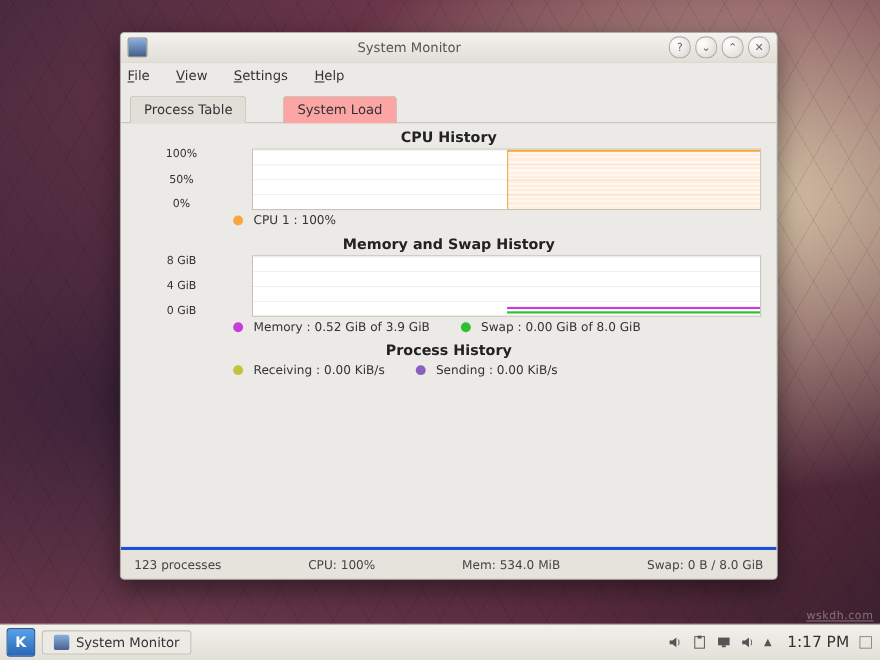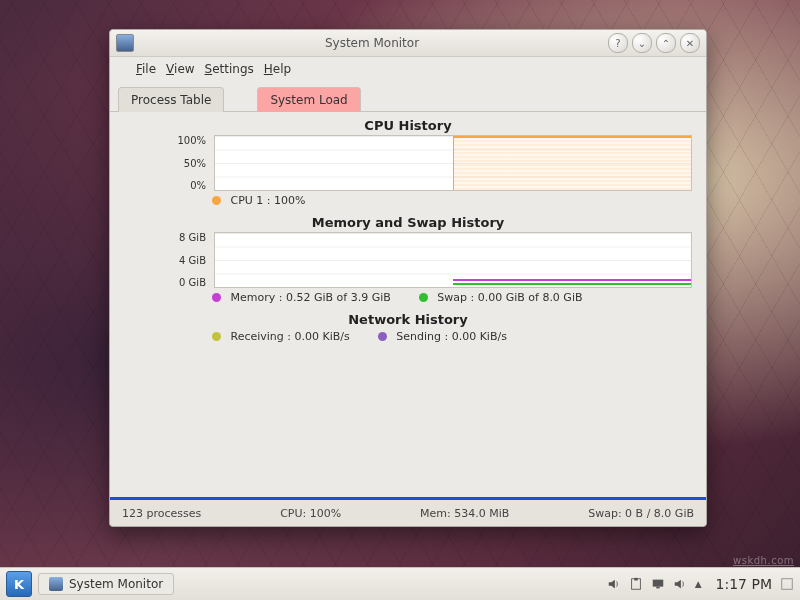--- a/index.html
+++ b/index.html
@@ -20,34 +20,34 @@
     background:#eceae6; border:1px solid #b0aca5; border-radius:4px;
     box-shadow:0 8px 24px rgba(0,0,0,.45); display:flex; flex-direction:column; }
   .titlebar { height:26px; display:flex; align-items:center; padding:0 6px;
     background:linear-gradient(#f4f2ee,#e2ded8); border-bottom:1px solid #cfcbc3; border-radius:4px 4px 0 0; }
   .titlebar .app-icon { width:16px;height:16px;background:linear-gradient(#8ab0e0,#46628c);border:1px solid #888;border-radius:2px;margin-right:6px; }
   .titlebar .title { flex:1; text-align:center; color:#555; }
   .tb-btn { width:18px;height:18px;border-radius:9px;margin-left:4px;
     background:radial-gradient(circle at 30% 30%, #fff, #d9d7d1);
     border:1px solid #b4b0a8; display:flex;align-items:center;justify-content:center;
     color:#666;font-size:10px;cursor:pointer; }
-  .menubar { height:24px; display:flex; align-items:center; gap:10px; padding:0 26px; color:#333; }
+  .menubar { height:24px; display:flex; align-items:center; gap:24px; padding:0 6px; color:#333; }
   .menubar span { cursor:pointer; }
   .menubar span u { text-decoration:underline; }
   .tabbar { height:30px; display:flex; align-items:flex-end; padding:0 8px; border-bottom:1px solid #c8c4bc;gap:31px; }
   .tab { padding:5px 12px; border:1px solid #c8c4bc; border-bottom:none;
     background:#e2ded8; border-radius:4px 4px 0 0; margin-right:2px; cursor:pointer;
     position:relative; top:1px; color:#333; }
   .tab.active { background:#fca5a5; }
   .content { flex:1; overflow:hidden; padding:6px 14px 0 14px; display:flex; flex-direction:column; }
   .section { margin-bottom:8px; }
   .section h3 { margin:0 0 2px 0; font-size:13px; font-weight:bold; color:#222;text-align:center; }
   .chart-row { display:flex; align-items:stretch; }
-  .y-axis { width:82px; text-align:right; padding-right:8px; font-size:10px; color:#333;
-    display:flex; flex-direction:column; justify-content:space-between; }
+  .y-axis { width:82px; text-align:right; padding-right:23px; font-size:10px; color:#333;
+    display:flex; flex-direction:column; justify-content:space-between;align-items:center; }
   .chart { flex:1; height:54px; border:1px solid #c7c3b9; background:#fff; position:relative; overflow:hidden; }
   .chart .grid { position:absolute; inset:0;
     background:
       linear-gradient(#eee 1px, transparent 1px) 0 0/100% 50%,
       linear-gradient(#eee 1px, transparent 1px) 0 50%/100% 50%;
   }
   .cpu-fill { position:absolute; left:50%; top:0; right:0; bottom:0;
     background:repeating-linear-gradient(0deg, rgba(255,160,60,.18) 0 2px, rgba(255,160,60,.08) 2px 4px);
     border-left:1px solid #f7a640; border-top:2px solid #f7a640; }
   .mem-line { position:absolute; left:50%; right:0; bottom:6px; height:2px; background:#c53fd6; }
@@ -141,21 +141,21 @@
           <span>Memory : 0.52 GiB of 3.9 GiB</span>
         </span>
         <span>
           <span class="dot" style="background:#2fbf2f"></span>
           <span>Swap : 0.00 GiB of 8.0 GiB</span>
         </span>
       </div>
     </div>
 
     <div class="section">
-      <h3>Network History</h3>
+      <h3>Process History</h3>
       <div class="legend">
         <span>
           <span class="dot" style="background:#c2c23f"></span>
           <span>Receiving : 0.00 KiB/s</span>
         </span>
         <span>
           <span class="dot" style="background:#8a5fbf"></span>
           <span>Sending : 0.00 KiB/s</span>
         </span>
       </div>

